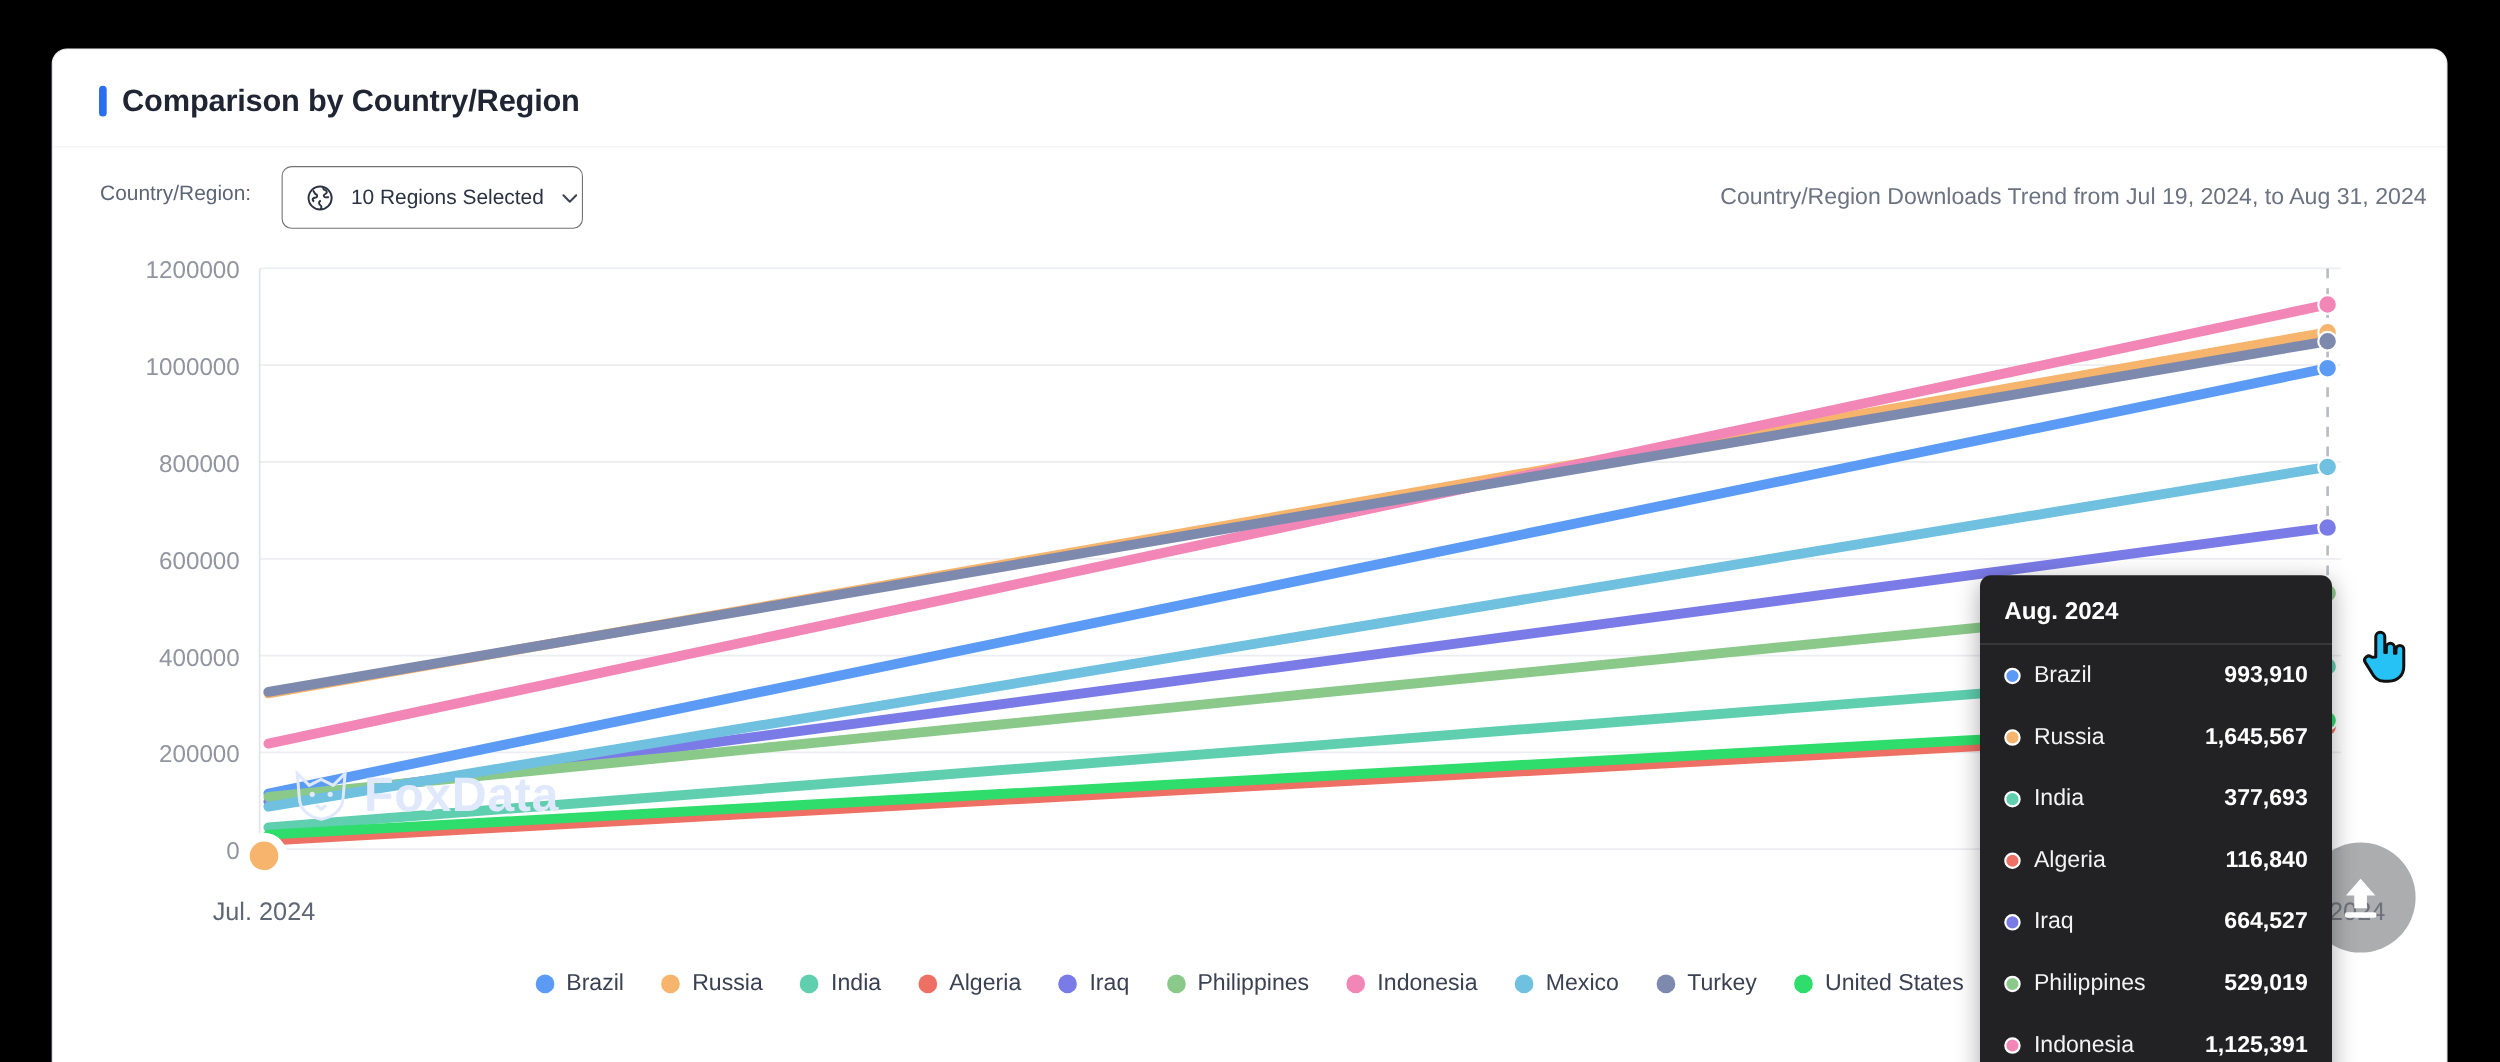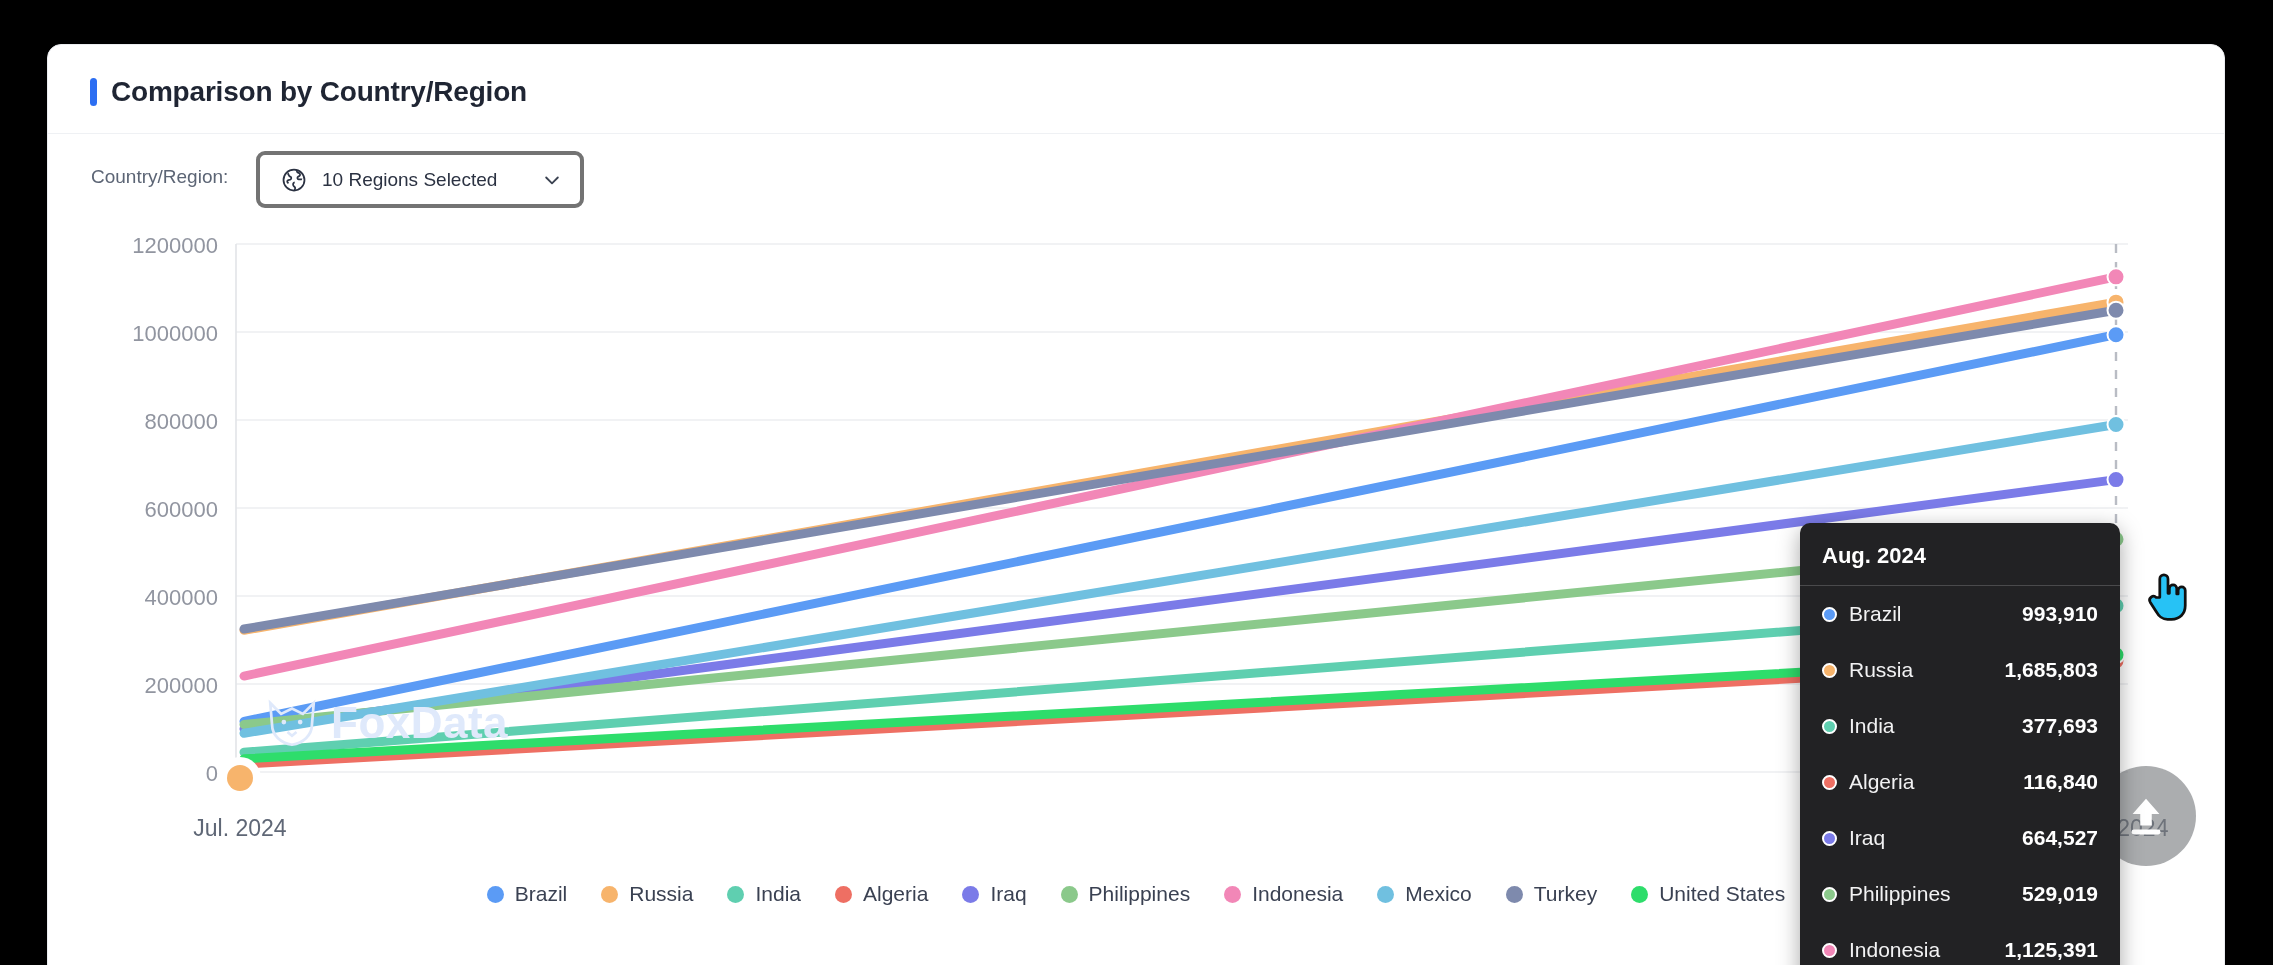--- a/index.html
+++ b/index.html
@@ -43,22 +43,22 @@
   
   .controls {
     position:relative; height:92px;
   }
   .ctl-label {
     position:absolute; left:43px; top:32px;
     font-size:19px; color:#5c6575;
   }
   .region-select {
     position:absolute; left:208px; top:17px;
-    width:328px; height:57px;
-    border:4px solid #737373; border-radius:9px;
+    width:274px; height:57px;
+    border:1px solid #737373; border-radius:9px;
     background:#fff;
     display:flex; align-items:center; gap:14px;
     padding:0 18px 0 20px;
     cursor:pointer;
   }
   .globe-icon { width:28px; height:28px; flex:none; display:block; }
   .region-select-text {
     font-size:19px; color:#2b3242; flex:1; white-space:nowrap;
   }
   .chev { width:20px; height:20px; flex:none; }
@@ -158,20 +158,21 @@
           <path d="M6.5 6.2c1.2 1.1 1.0 2.6 2.3 2.9 1.2.3 1.1 1.9.2 2.4-.9.5-2.1.1-2.6 1.1-.4.8.1 1.7.9 2.2"></path>
           <path d="M14.6 3.6c-.5 1.2.3 2 1.3 2.3 1 .3 1.6 1.2 1.2 2.1-.4.9-1.7.9-2.1 1.8-.3.8.3 1.5 1.1 1.7 1 .2 1.9-.4 2.8 0"></path>
           <path d="M12.6 14.1c-1.2.2-1.6 1.3-1.3 2.3.3 1.1 1.5 1.3 1.7 2.4.1.7-.2 1.4-.7 2"></path>
         </svg>
         <span class="region-select-text">10 Regions Selected</span>
         <svg class="chev" viewBox="0 0 24 24" fill="none" stroke="#3b4251" stroke-width="2.2" stroke-linecap="round" stroke-linejoin="round">
           <polyline points="5,9 12,16 19,9"></polyline>
         </svg>
       </div>
 
+      <span class="trend-note">Country/Region Downloads Trend from Jul 19, 2024, to Aug 31, 2024</span>
     </div>
 
     <div class="chart-area">
 
       <svg class="plot-svg" id="plot" width="2176" height="690">
           <line x1="188" y1="546" x2="2080" y2="546" stroke="#eceef1" stroke-width="1.6"></line>
           <text x="170" y="555" text-anchor="end" font-size="22" fill="#9195a0" font-family="&quot;Liberation Sans&quot;, sans-serif">0</text>
           <line x1="188" y1="458" x2="2080" y2="458" stroke="#eceef1" stroke-width="1.6"></line>
           <text x="170" y="467" text-anchor="end" font-size="22" fill="#9195a0" font-family="&quot;Liberation Sans&quot;, sans-serif">200000</text>
           <line x1="188" y1="370" x2="2080" y2="370" stroke="#eceef1" stroke-width="1.6"></line>
@@ -228,21 +229,21 @@
         <div class="tt-header">Aug. 2024</div>
         <div id="tt-rows">
             <div class="tt-row">
               <span class="tt-dot" style="background: rgb(91, 155, 245);"></span>
               <span class="tt-name">Brazil</span>
               <span class="tt-val">993,910</span>
             </div>
             <div class="tt-row">
               <span class="tt-dot" style="background: rgb(247, 180, 108);"></span>
               <span class="tt-name">Russia</span>
-              <span class="tt-val">1,685,803</span>
+              <span class="tt-val">1,645,567</span>
             </div>
             <div class="tt-row">
               <span class="tt-dot" style="background: rgb(95, 207, 176);"></span>
               <span class="tt-name">India</span>
               <span class="tt-val">377,693</span>
             </div>
             <div class="tt-row">
               <span class="tt-dot" style="background: rgb(238, 111, 99);"></span>
               <span class="tt-name">Algeria</span>
               <span class="tt-val">116,840</span>

